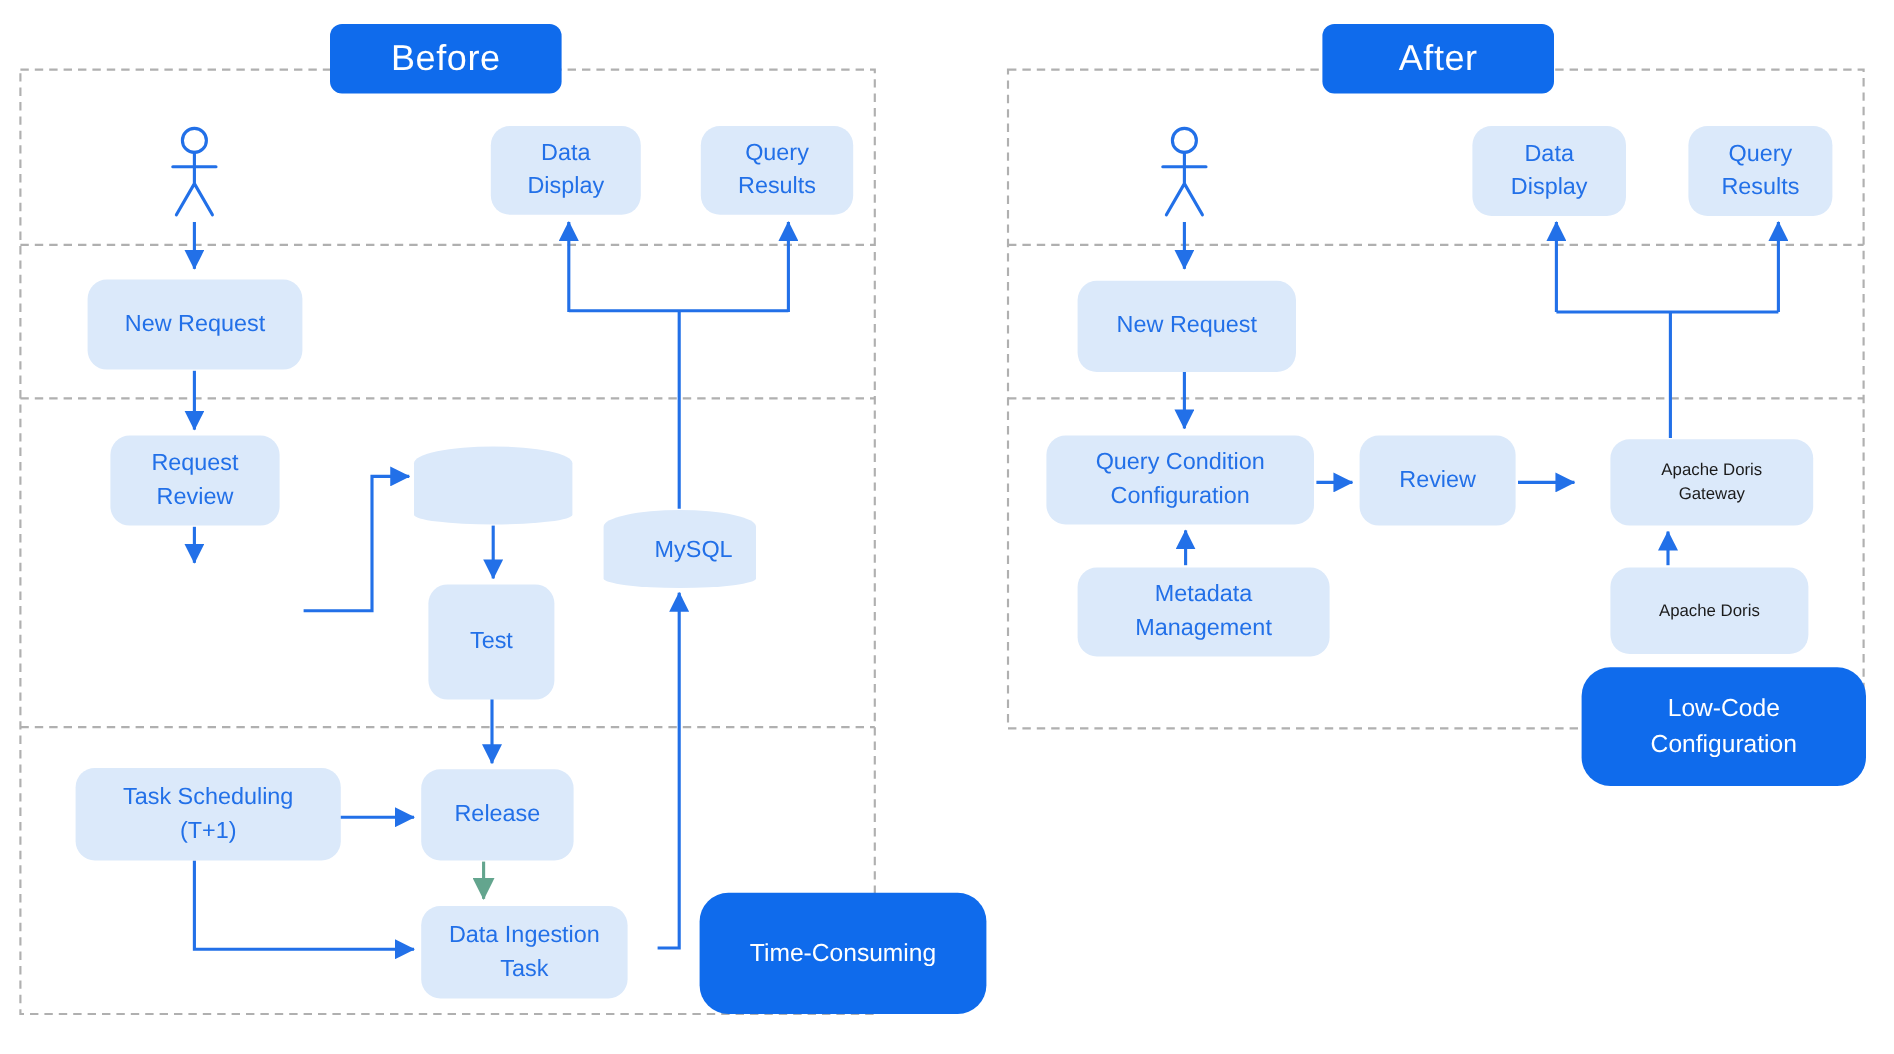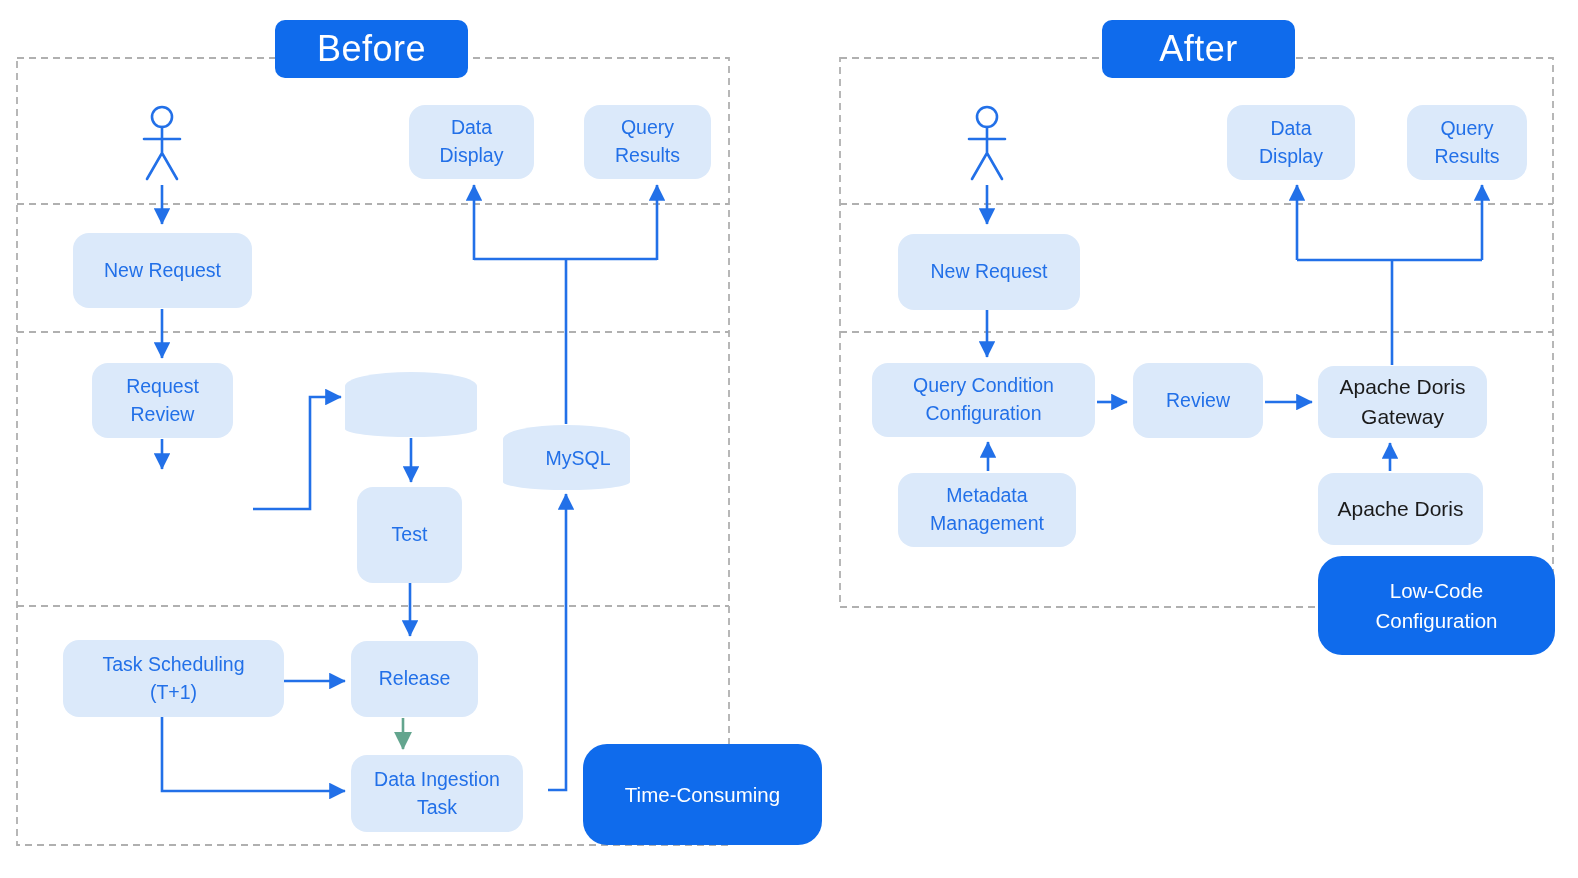--- a/index.html
+++ b/index.html
@@ -23,29 +23,29 @@
   .actor-head{fill:#fff;}
   .cyl{fill:var(--node-fill);}
   .m-blue{fill:var(--text-blue);}
   .m-green{fill:var(--green-arrow);}
   .node{
     position:absolute;background:var(--node-fill);color:var(--text-blue);
     border-radius:16px;display:flex;align-items:center;justify-content:center;
     text-align:center;font-size:19.5px;font-weight:500;line-height:1.42;
     white-space:pre-line;
   }
-  .node.dark{color:var(--text-dark);font-weight:400;font-size:21px;}
+  .node.dark{color:var(--text-dark);font-weight:400;font-size:14px;margin-left:24px;}
   .node.cyl-label{background:transparent;border-radius:0;}
   .banner{
     position:absolute;background:var(--accent);color:#ffffff;
     display:flex;align-items:center;justify-content:center;text-align:center;
     white-space:pre-line;
     border-radius:24px;
   }
-  .banner.title{border-radius:10px;font-size:36px;font-weight:400;letter-spacing:.5px;}
+  .banner.title{border-radius:10px;font-size:30px;font-weight:400;letter-spacing:.5px;}
   .banner.callout{font-size:20.5px;line-height:1.45;font-weight:400;}
 </style>
 </head>
 <body>
 
 <div id="stage">
 
   <svg id="wires" viewBox="0 0 1578 878">
     <defs>
       <marker id="ab" viewBox="0 0 10 10" refX="9.5" refY="5" markerWidth="6.4" markerHeight="6.4" orient="auto-start-reverse">
@@ -124,19 +124,19 @@
   <div class="node" style="left:1227px;top:105px;width:128px;height:75px;">Data
 Display</div>
   <div class="node" style="left:1407px;top:105px;width:120px;height:75px;">Query
 Results</div>
   <div class="node" style="left:898px;top:234px;width:182px;height:76px;">New Request</div>
   <div class="node" style="left:872px;top:363px;width:223px;height:74px;">Query Condition
 Configuration</div>
   <div class="node" style="left:1133px;top:363px;width:130px;height:75px;">Review</div>
   <div class="node dark" style="left:1318px;top:366px;width:169px;height:72px;">Apache Doris
 Gateway</div>
-  <div class="node" style="left:898px;top:473px;width:178px;height:74px;">Metadata
+  <div class="node" style="left:898px;top:473px;width:210px;height:74px;">Metadata
 Management</div>
   <div class="node dark" style="left:1318px;top:473px;width:165px;height:72px;">Apache Doris</div>
   <div class="banner callout" style="left:1318px;top:556px;width:237px;height:99px;">Low-Code
 Configuration</div>
 
 </div>
 
 </body></html>

